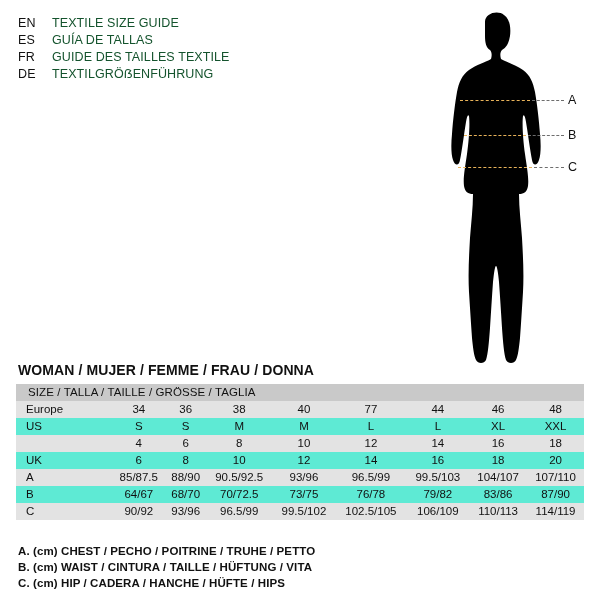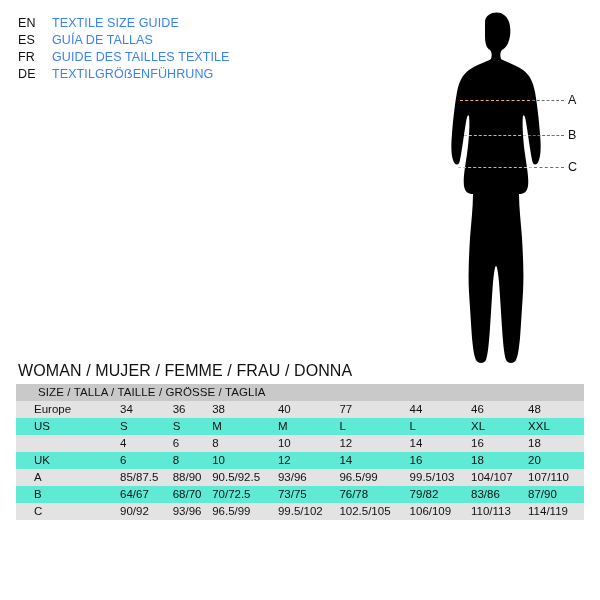--- a/index.html
+++ b/index.html
@@ -35,21 +35,21 @@
     height: 17px;
     font-size: 12.5px;
     letter-spacing: 0.1px;
   }
   .lang-code {
     width: 34px;
     flex: 0 0 34px;
     color: #111;
   }
   .lang-text {
-    color: #3b82f6;
+    color: #14532d;
     white-space: nowrap;
   }
 
   
   .figure-wrap {
     position: absolute;
     left: 420px;
     top: 8px;
     width: 170px;
     height: 362px;
@@ -69,22 +69,22 @@
     position: absolute;
     font-size: 12.5px;
     color: #111;
   }
 
   
   .woman-heading {
     position: absolute;
     left: 18px;
     top: 362px;
-    font-size: 16px;
-    font-weight: normal;
+    font-size: 14px;
+    font-weight: bold;
     color: #111;
     letter-spacing: 0.1px;
   }
 
   
   .size-table {
     position: absolute;
     left: 16px;
     top: 384px;
     width: 568px;
@@ -93,37 +93,37 @@
   }
   .size-table td {
     padding: 0;
     height: 17px;
     line-height: 17px;
     color: #111;
   }
   .size-table tr.head-row td {
     background: #c9c9c9;
     font-weight: normal;
-    padding-left: 22px;
+    padding-left: 12px;
     font-size: 11.5px;
     letter-spacing: 0.1px;
   }
   .size-table tr.shaded td {
     background: #e3e3e3;
   }
   .size-table tr.plain td {
     background: #5eead4;
   }
   .size-table td.lbl {
-    padding-left: 18px;
+    padding-left: 10px;
     text-align: left;
     width: 86px;
   }
   .size-table td.val {
-    text-align: left;
+    text-align: center;
   }
 
   
   .footnotes {
     position: absolute;
     left: 18px;
     top: 543px;
     width: 560px;
   }
   .footnote {
@@ -309,14 +309,19 @@
         <td class="val">96.5/99</td>
         <td class="val">99.5/102</td>
         <td class="val">102.5/105</td>
         <td class="val">106/109</td>
         <td class="val">110/113</td>
         <td class="val">114/119</td>
       </tr>
     </tbody>
   </table>
 
+  <div class="footnotes">
+    <div class="footnote">A. (cm) CHEST / PECHO / POITRINE / TRUHE / PETTO</div>
+    <div class="footnote">B. (cm) WAIST / CINTURA / TAILLE / HÜFTUNG / VITA</div>
+    <div class="footnote">C. (cm) HIP / CADERA / HANCHE / HÜFTE / HIPS</div>
+  </div>
 
 </div>
 
 </body></html>

